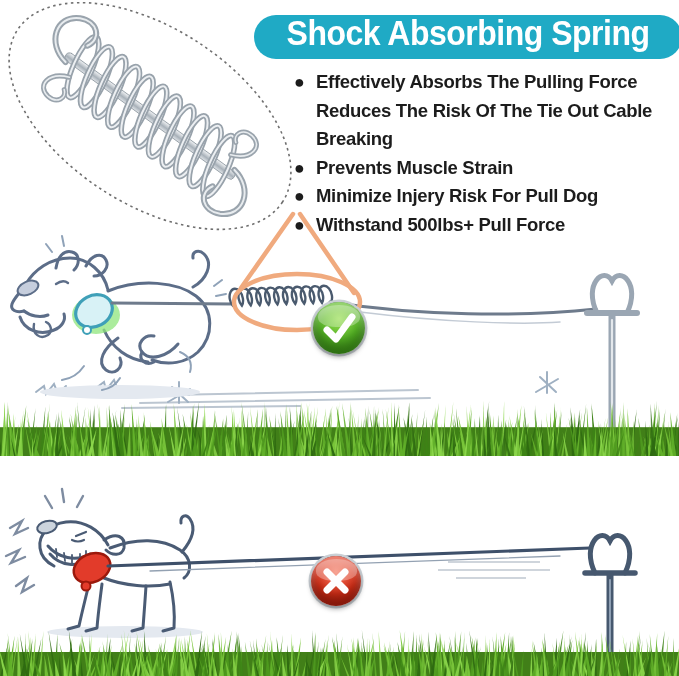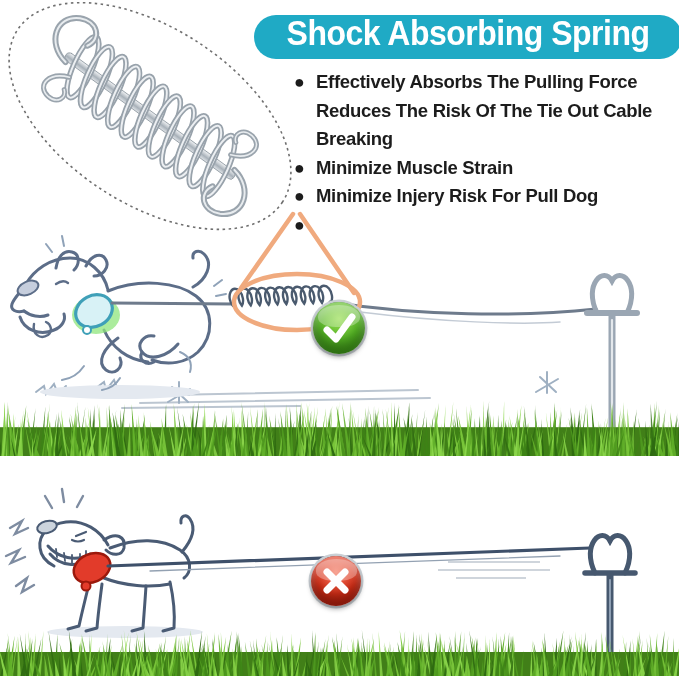--- a/index.html
+++ b/index.html
@@ -90,23 +90,23 @@
       </g>
     </g>
   </svg>
 
   <div class="banner">
     <span>Shock Absorbing Spring</span>
   </div>
 
   <ul class="features">
     <li><span class="dot">●</span><span>Effectively Absorbs The Pulling Force Reduces The Risk Of The Tie Out Cable Breaking</span></li>
-    <li><span class="dot">●</span><span>Minimize Muscle Strain</span></li>
+    <li><span class="dot">●</span><span>Prevents Muscle Strain</span></li>
     <li><span class="dot">●</span><span>Minimize Injery Risk For Pull Dog</span></li>
-    <li><span class="dot">●</span></li>
+    <li><span class="dot">●</span><span>Withstand 500lbs+ Pull Force</span></li>
   </ul>
 
   <svg class="abs" width="679" height="676" viewBox="0 0 679 676">
     <g stroke="#9fb0c2" stroke-width="2" fill="none" stroke-linecap="round">
       <path d="M36,392 l8,-6 l2,8 l8,-10 l4,10 l8,-8"></path>
       <path d="M96,388 l8,-6 l2,8 l8,-10 l4,10"></path>
       <path d="M118,396 L418,390 M140,403 L430,398 M122,408 L300,406" stroke="#bcc6d1"></path>
       <path d="M168,402 l22,-13 M172,387 l16,15 M179,382 l0,21 M163,395 l26,0"></path>
       <path d="M536,392 l22,-13 M540,377 l16,15 M547,372 l0,21"></path>
     </g>

